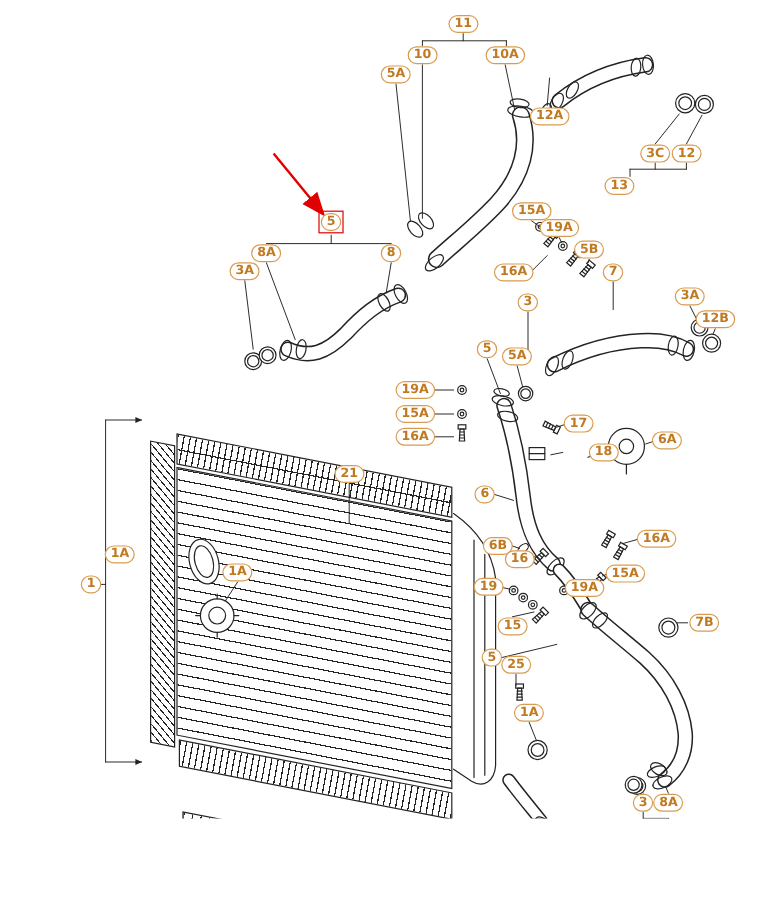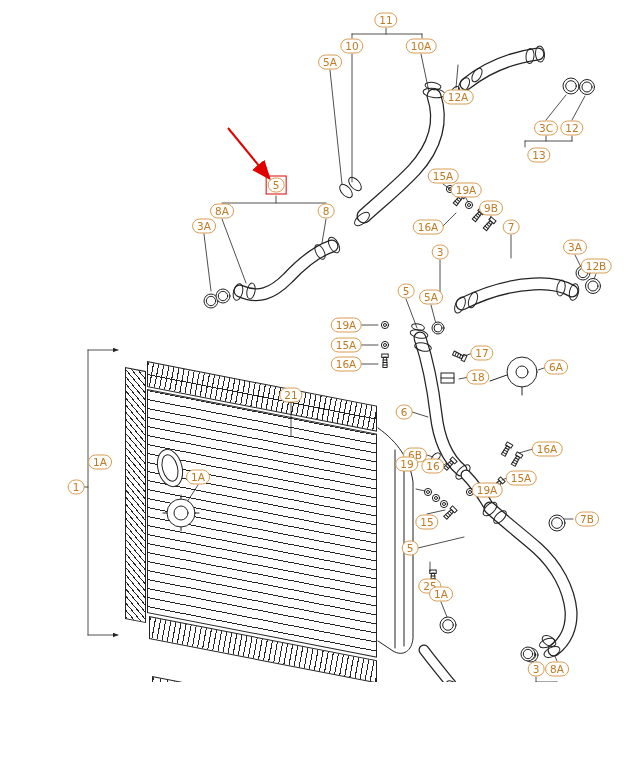--- a/index.html
+++ b/index.html
@@ -1,20 +1,20 @@
 <!DOCTYPE html>
 <html style="--background: #ffffff; --line: #232323; --callout-border: #d89c50; --callout-text: #c07a22; --highlight: #e10000;"><head>
 <meta charset="utf-8">
 <style>
   * { box-sizing: border-box; }
   html, body { margin: 0; padding: 0; }
   body { font-family: "DejaVu Sans", sans-serif; background: #fff; }
 
   .stage { position: relative; width: 637px; height: 682px;
-           background: var(--background, #fff); overflow: hidden; }
+           background: var(--background, #fff); overflow: hidden; font-weight: bold; }
 
   
   .rad div { position: absolute; border: 1px solid var(--line, #222);
              transform-origin: left top; transform: skewY(11deg); background-color: #fff; }
   .rad-top  { left:147px; top:361px; width:230px; height:26px;
      background-image: linear-gradient(to bottom, transparent 12px, var(--line,#222) 12px, var(--line,#222) 13px, transparent 13px),
                        repeating-linear-gradient(100deg, var(--line,#222) 0 1px, transparent 1px 5px); }
   .rad-left { left:125px; top:367px; width:21px; height:252px;
      background-image: repeating-linear-gradient(45deg, var(--line,#222) 0 1px, transparent 1px 5px); }
   .rad-core { left:147px; top:389px; width:230px; height:224px;
@@ -215,55 +215,55 @@
   </svg>
 
   <div class="callout-layer">
       <div class="callout" style="left: 386px; top: 20px;">11</div>
       <div class="callout" style="left: 352px; top: 46px;">10</div>
       <div class="callout" style="left: 421px; top: 46px;">10A</div>
       <div class="callout" style="left: 330px; top: 62px;">5A</div>
       <div class="callout" style="left: 458px; top: 57px; margin-top: 40px;">12A</div>
       <div class="callout" style="left: 546px; top: 128px;">3C</div>
       <div class="callout" style="left: 572px; top: 128px;">12</div>
-      <div class="callout" style="left: 539px; top: 155px;">13</div>
+      <div class="callout" style="left: 516px; top: 155px;">13</div>
       <div class="callout" style="left: 443px; top: 176px;">15A</div>
       <div class="callout" style="left: 466px; top: 190px;">19A</div>
-      <div class="callout" style="left: 491px; top: 208px;">9B</div>
+      <div class="callout" style="left: 491px; top: 208px;">5B</div>
       <div class="callout" style="left: 428px; top: 227px;">16A</div>
       <div class="callout" style="left: 511px; top: 227px;">7</div>
       <div class="callout highlighted" style="left: 276px; top: 185px;">5</div>
       <div class="callout" style="left: 222px; top: 211px;">8A</div>
       <div class="callout" style="left: 326px; top: 211px;">8</div>
       <div class="callout" style="left: 204px; top: 226px;">3A</div>
       <div class="callout" style="left: 575px; top: 247px;">3A</div>
       <div class="callout" style="left: 596px; top: 266px;">12B</div>
       <div class="callout" style="left: 440px; top: 252px;">3</div>
       <div class="callout" style="left: 406px; top: 291px;">5</div>
       <div class="callout" style="left: 431px; top: 297px;">5A</div>
       <div class="callout" style="left: 346px; top: 325px;">19A</div>
       <div class="callout" style="left: 346px; top: 345px;">15A</div>
       <div class="callout" style="left: 346px; top: 364px;">16A</div>
       <div class="callout" style="left: 482px; top: 353px;">17</div>
-      <div class="callout" style="left: 478px; top: 377px;">18</div>
+      <div class="callout" style="left: 503px; top: 377px;">18</div>
       <div class="callout" style="left: 556px; top: 367px;">6A</div>
       <div class="callout" style="left: 404px; top: 412px;">6</div>
       <div class="callout" style="left: 291px; top: 395px;">21</div>
       <div class="callout" style="left: 100px; top: 462px;">1A</div>
       <div class="callout" style="left: 76px; top: 487px;">1</div>
       <div class="callout" style="left: 198px; top: 477px;">1A</div>
       <div class="callout" style="left: 415px; top: 455px;">6B</div>
       <div class="callout" style="left: 433px; top: 466px;">16</div>
       <div class="callout" style="left: 547px; top: 449px;">16A</div>
-      <div class="callout" style="left: 407px; top: 464px;">19</div>
+      <div class="callout" style="left: 407px; top: 489px;">19</div>
       <div class="callout" style="left: 487px; top: 490px;">19A</div>
       <div class="callout" style="left: 521px; top: 478px;">15A</div>
       <div class="callout" style="left: 427px; top: 522px;">15</div>
       <div class="callout" style="left: 587px; top: 519px;">7B</div>
       <div class="callout" style="left: 410px; top: 548px;">5</div>
-      <div class="callout" style="left: 430px; top: 554px; margin-top: 32px;">25</div>
+      <div class="callout" style="left: 430px; top: 554px;">25</div>
       <div class="callout" style="left: 441px; top: 594px;">1A</div>
       <div class="callout" style="left: 267px; top: 710px;">22</div>
       <div class="callout" style="left: 536px; top: 669px;">3</div>
       <div class="callout" style="left: 557px; top: 669px;">8A</div>
       <div class="callout" style="left: 557px; top: 695px;">4</div>
     </div>
 </div>
 
 </body></html>

